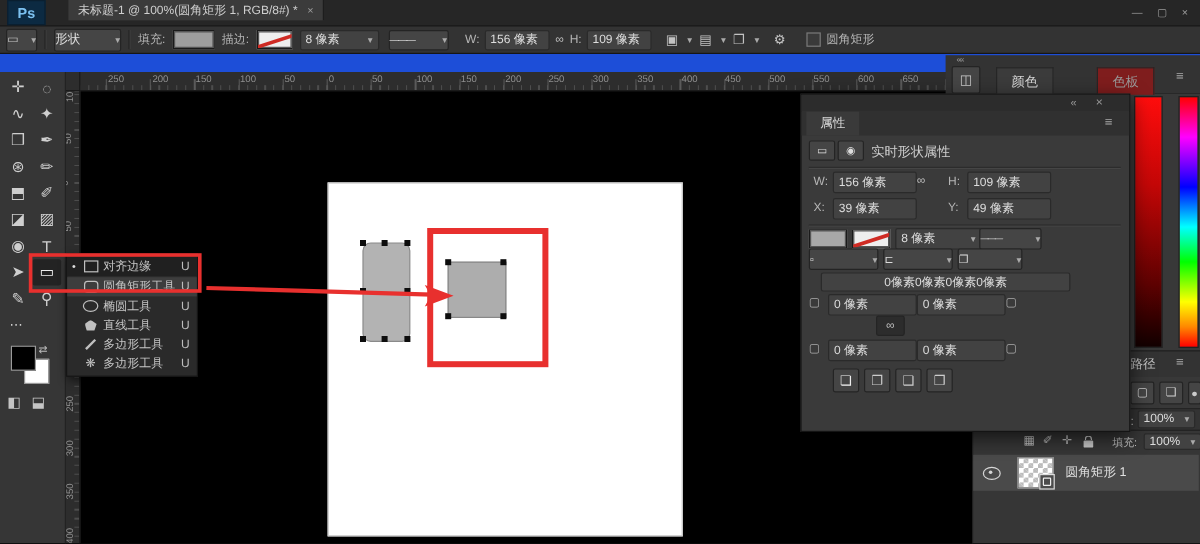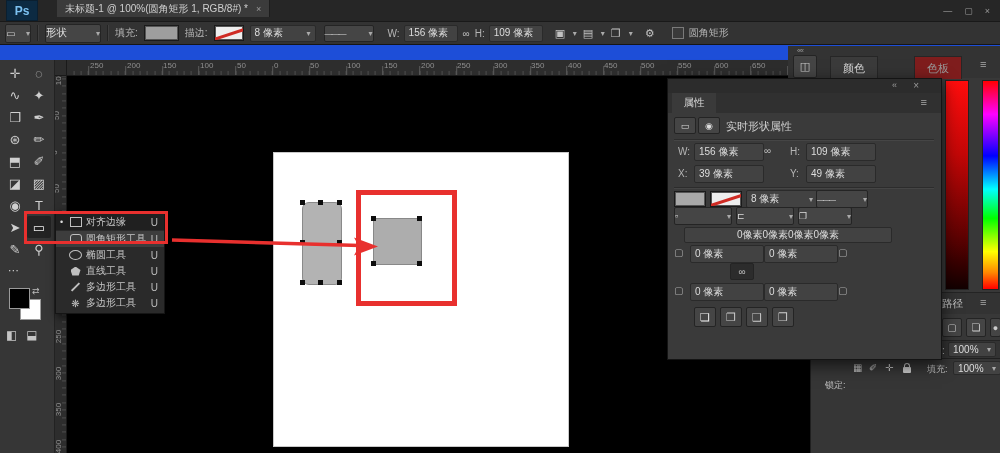--- a/index.html
+++ b/index.html
@@ -368,20 +368,27 @@
     <span class="lk" style="left:14px;top:20px;">锁定:</span>
     <span class="lk" style="left:42px;top:3px;font-size:10px;">▦</span>
     <span class="lk" style="left:58px;top:3px;font-size:10px;">✐</span>
     <span class="lk" style="left:74px;top:3px;font-size:10px;">✛</span>
     <span class="lock" style="position:absolute;left:92px;top:8px;"></span>
     <span class="lk" style="left:116px;top:4px;">填充:</span>
     <span class="field" style="position:absolute;left:142px;top:2px;width:38px;height:12px;">
       <span>100%</span>
       <span class="dd">▾</span>
     </span>
+    <div class="layer-row sel" style="top:20px;">
+      <span class="eye"></span>
+      <span class="thumb checker">
+          <span class="badge"></span>
+        </span>
+      <span class="lname">圆角矩形 1</span>
+    </div>
   </div>
 
   <div class="a props">
     <div class="p-a p-head">
       <span style="position:absolute;right:44px;top:1px;color:#999;font-size:9px;">«</span>
       <span style="position:absolute;right:22px;top:1px;color:#999;font-size:10px;">×</span>
     </div>
     <div class="p-a p-tabs">
       <span class="p-tab">属性</span>
       <span class="burger" style="position:absolute;right:14px;top:3px;">≡</span>

